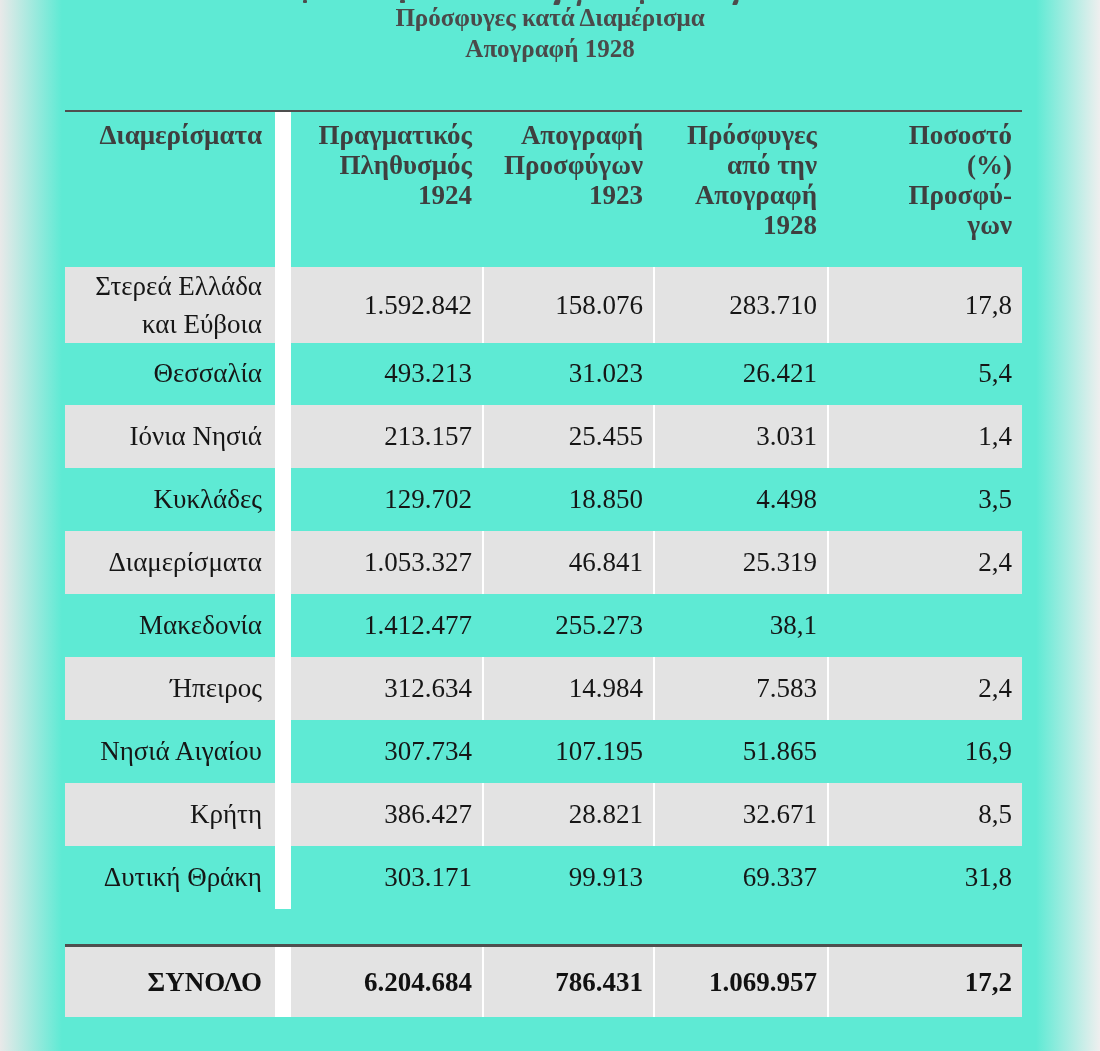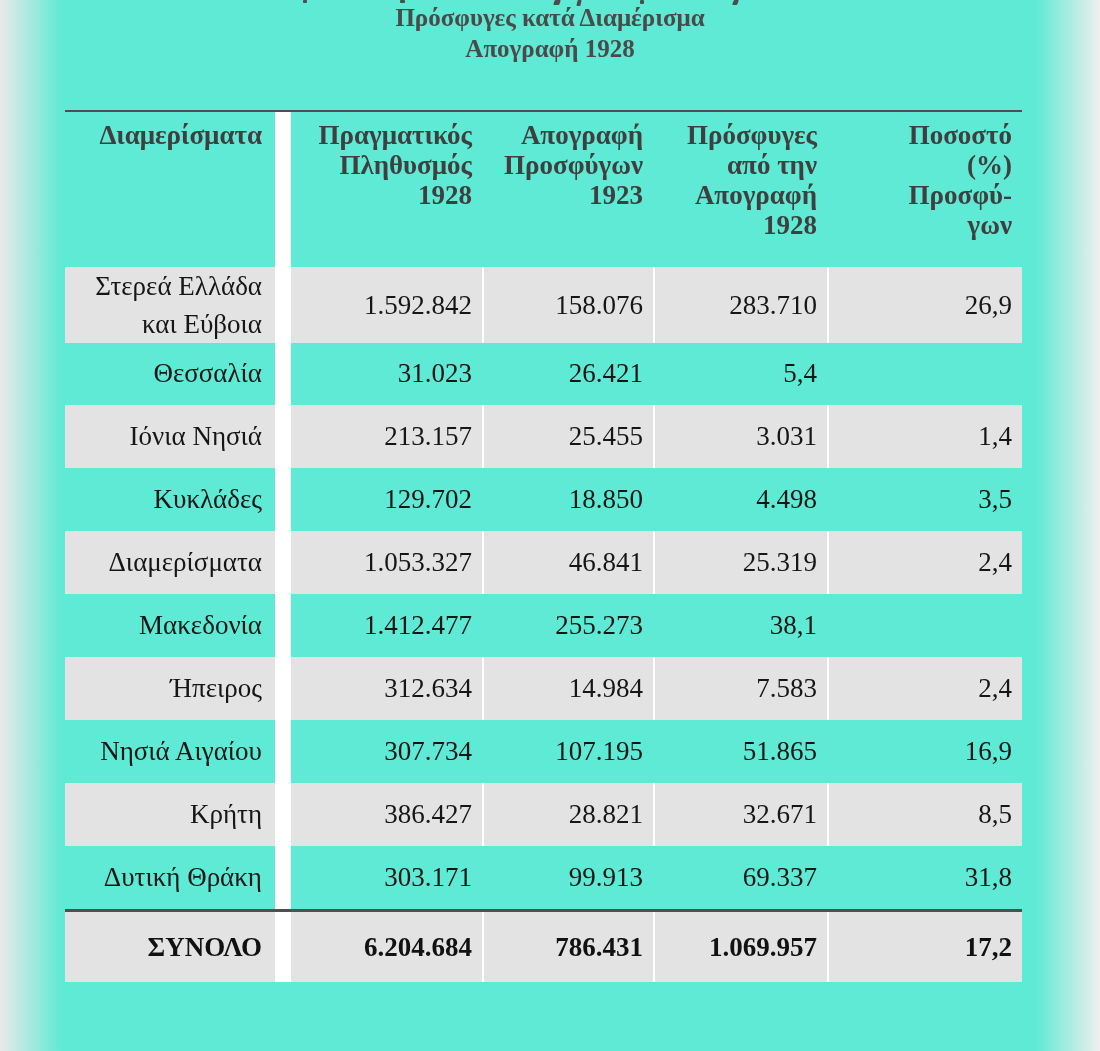--- a/index.html
+++ b/index.html
@@ -46,21 +46,21 @@
   }
   .header-row .cell { align-items:flex-start; padding-top:8px; }
 
   .data-row { height:63px; }
   .data-row.tall { height:75px; line-height:38px; }
   .shade .c1, .shade .c2, .shade .c3, .shade .c4, .shade .c5 { background:#e3e3e3; }
   .shade .c3, .shade .c4, .shade .c5 { box-shadow:inset 2px 0 0 #ffffff; }
 
   .total-row {
     border-top:3px solid #4f4f4f;
-    height:70px; font-weight:bold; color:#111111;
+    height:70px; font-weight:bold; color:#111111;margin-top:35px;
   }
 </style>
 </head>
 <body>
 
 <div class="page">
 
   <div class="vignette left"></div>
   <div class="vignette right"></div>
 
@@ -78,47 +78,48 @@
     <div>Απογραφή 1928</div>
   </div>
 
   <div class="table">
 
     <div class="row header-row">
       <div class="cell c1">Διαμερίσματα</div>
       <div class="cell gapcol"></div>
       <div class="cell c2">Πραγματικός
 Πληθυσμός
-1928</div>
+1924</div>
       <div class="cell c3">Απογραφή
 Προσφύγων
 1923</div>
       <div class="cell c4">Πρόσφυγες
 από την
 Απογραφή
 1928</div>
       <div class="cell c5">Ποσοστό
 (%)
 Προσφύ-
 γων</div>
     </div>
 
     <div class="row data-row tall shade">
       <div class="cell c1">Στερεά Ελλάδα
 και Εύβοια</div>
       <div class="cell gapcol"></div>
       <div class="cell c2">1.592.842</div>
       <div class="cell c3">158.076</div>
       <div class="cell c4">283.710</div>
-      <div class="cell c5">26,9</div>
+      <div class="cell c5">17,8</div>
     </div>
 
     <div class="row data-row">
       <div class="cell c1">Θεσσαλία</div>
       <div class="cell gapcol"></div>
+      <div class="cell c2">493.213</div>
       <div class="cell c3">31.023</div>
       <div class="cell c4">26.421</div>
       <div class="cell c5">5,4</div>
     </div>
 
     <div class="row data-row shade">
       <div class="cell c1">Ιόνια Νησιά</div>
       <div class="cell gapcol"></div>
       <div class="cell c2">213.157</div>
       <div class="cell c3">25.455</div>

